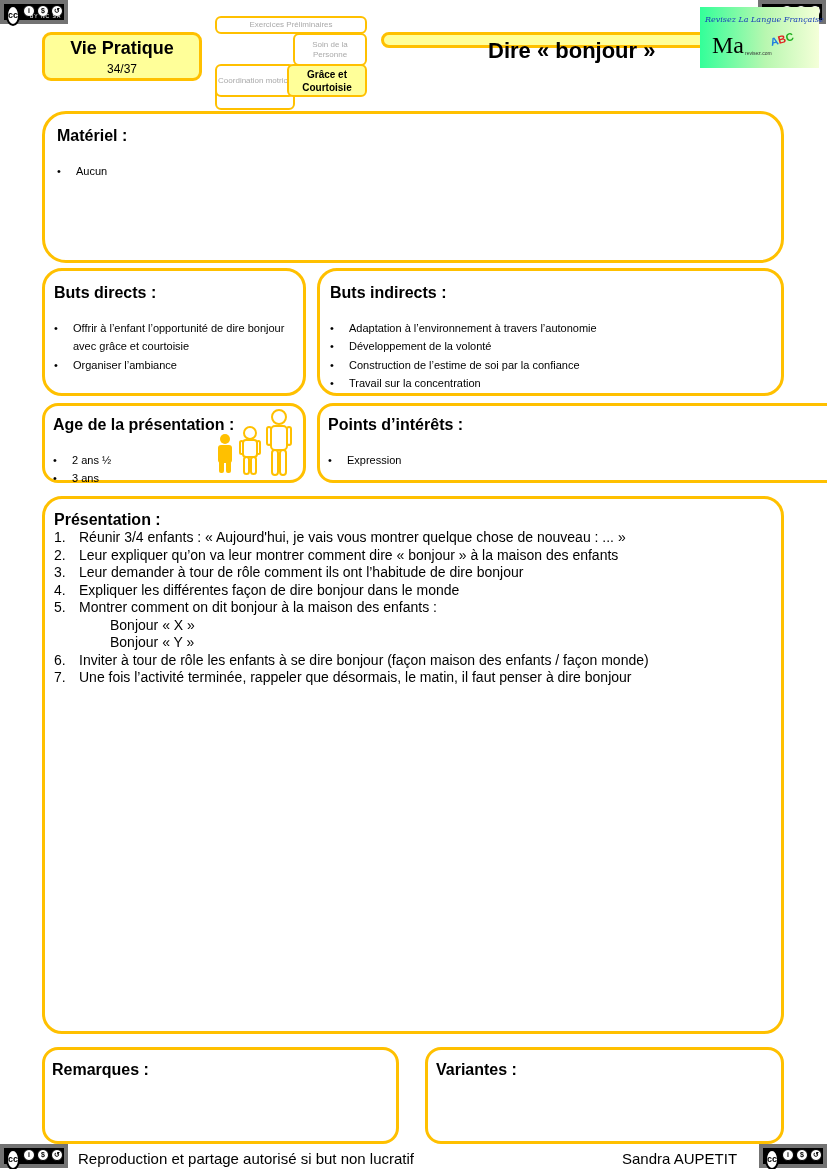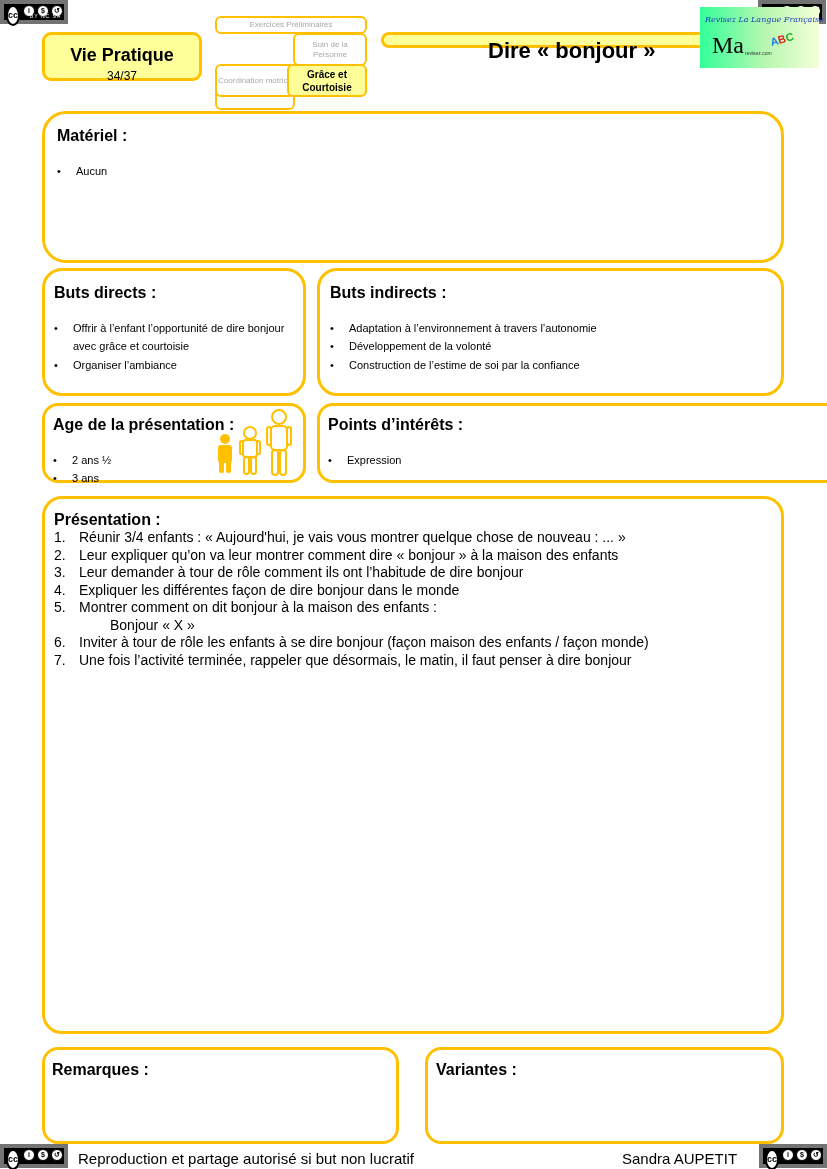--- a/index.html
+++ b/index.html
@@ -69,21 +69,21 @@
   <div class="cc-main">cc</div>
   <div class="cc-icons">
     <div class="cc-i">i</div>
     <div class="cc-i">$</div>
     <div class="cc-i">↺</div>
   </div>
   <div class="cc-labels">BY NC SA</div>
 </div>
 
 <div class="box yellow" style="left:42px;top:32px;width:160px;height:49px;border-radius:9px;text-align:center;">
-  <div style="font-weight:bold;font-size:18px;line-height:22px;margin-top:9px;">Vie Pratique</div>
+  <div style="font-weight:bold;font-size:18px;line-height:22px;margin-top:2px;">Vie Pratique</div>
   <div style="font-size:12px;line-height:20px;">34/37</div>
 </div>
 
 <div class="cat" style="left:215px;top:16px;width:152px;height:18px;">Exercices Préliminaires</div>
 <div class="cat" style="left:215px;top:33px;width:80px;height:33px;margin-top:44px;">Soin du milieu</div>
 <div class="cat" style="left:293px;top:33px;width:74px;height:33px;">Soin de la Personne</div>
 <div class="cat" style="left:215px;top:64px;width:80px;height:33px;">Coordination motrice</div>
 <div class="cat active" style="left:287px;top:64px;width:80px;height:33px;">Grâce et Courtoisie</div>
 
 <div class="box yellow" style="left:381px;top:32px;width:340px;height:16px;border-radius:8px;">
@@ -122,20 +122,21 @@
     <li>Organiser l’ambiance</li>
   </ul>
 </div>
 
 <div class="box" style="left:317px;top:268px;width:467px;height:128px;padding:12px 10px;">
   <div class="box-title">Buts indirects :</div>
   <ul class="bullets">
     <li>Adaptation à l’environnement à travers l’autonomie</li>
     <li>Développement de la volonté</li>
     <li>Construction de l’estime de soi par la confiance</li>
+    <li>Travail sur la concentration</li>
   </ul>
 </div>
 
 <div class="box" style="left:42px;top:403px;width:264px;height:80px;border-radius:16px;padding:9px 8px;">
   <div class="box-title">Age de la présentation :</div>
   <ul class="bullets">
     <li>2 ans ½</li>
     <li>3 ans</li>
   </ul>
   <svg style="position:absolute;left:168px;top:3px;" width="84" height="70" viewBox="0 0 84 70">
@@ -176,20 +177,21 @@
 
 <div class="box" style="left:42px;top:496px;width:742px;height:538px;padding:11px 9px;">
   <div class="box-title">Présentation :</div>
   <ol class="steps">
     <li><span class="num">1.</span><span>Réunir 3/4 enfants : « Aujourd'hui, je vais vous montrer quelque chose de nouveau : ... »</span></li>
     <li><span class="num">2.</span><span>Leur expliquer qu’on va leur montrer comment dire « bonjour » à la maison des enfants</span></li>
     <li><span class="num">3.</span><span>Leur demander à tour de rôle comment ils ont l’habitude de dire bonjour</span></li>
     <li><span class="num">4.</span><span>Expliquer les différentes façon de dire bonjour dans le monde</span></li>
     <li><span class="num">5.</span><span>Montrer comment on dit bonjour à la maison des enfants :</span></li>
     <li class="sub"><span>Bonjour « X »</span></li>
+    <li class="sub"><span>Bonjour « Y »</span></li>
     <li><span class="num">6.</span><span>Inviter à tour de rôle les enfants à se dire bonjour (façon maison des enfants / façon monde)</span></li>
     <li><span class="num">7.</span><span>Une fois l’activité terminée, rappeler que désormais, le matin, il faut penser à dire bonjour</span></li>
   </ol>
 </div>
 
 <div class="box" style="left:42px;top:1047px;width:357px;height:97px;border-radius:16px;padding:10px 7px;">
   <div class="box-title">Remarques :</div>
 </div>
 
 <div class="box" style="left:425px;top:1047px;width:359px;height:97px;border-radius:16px;padding:10px 8px;">

